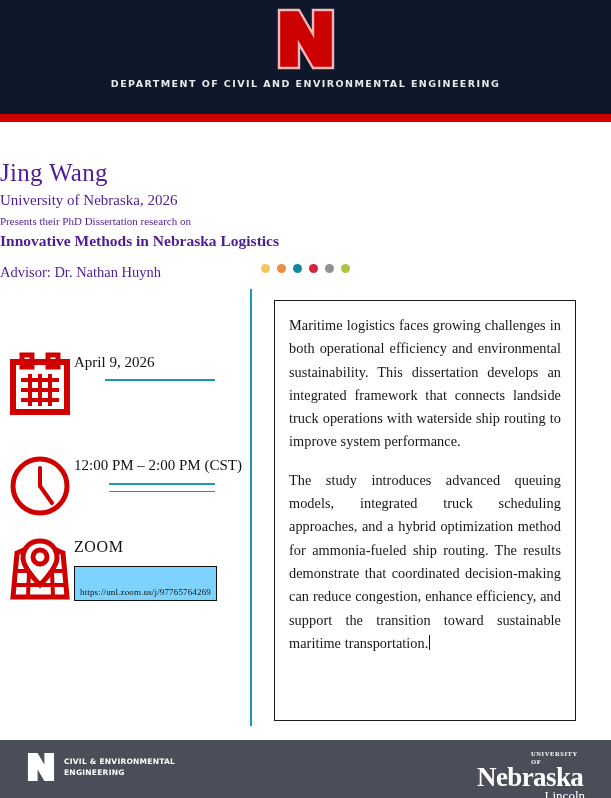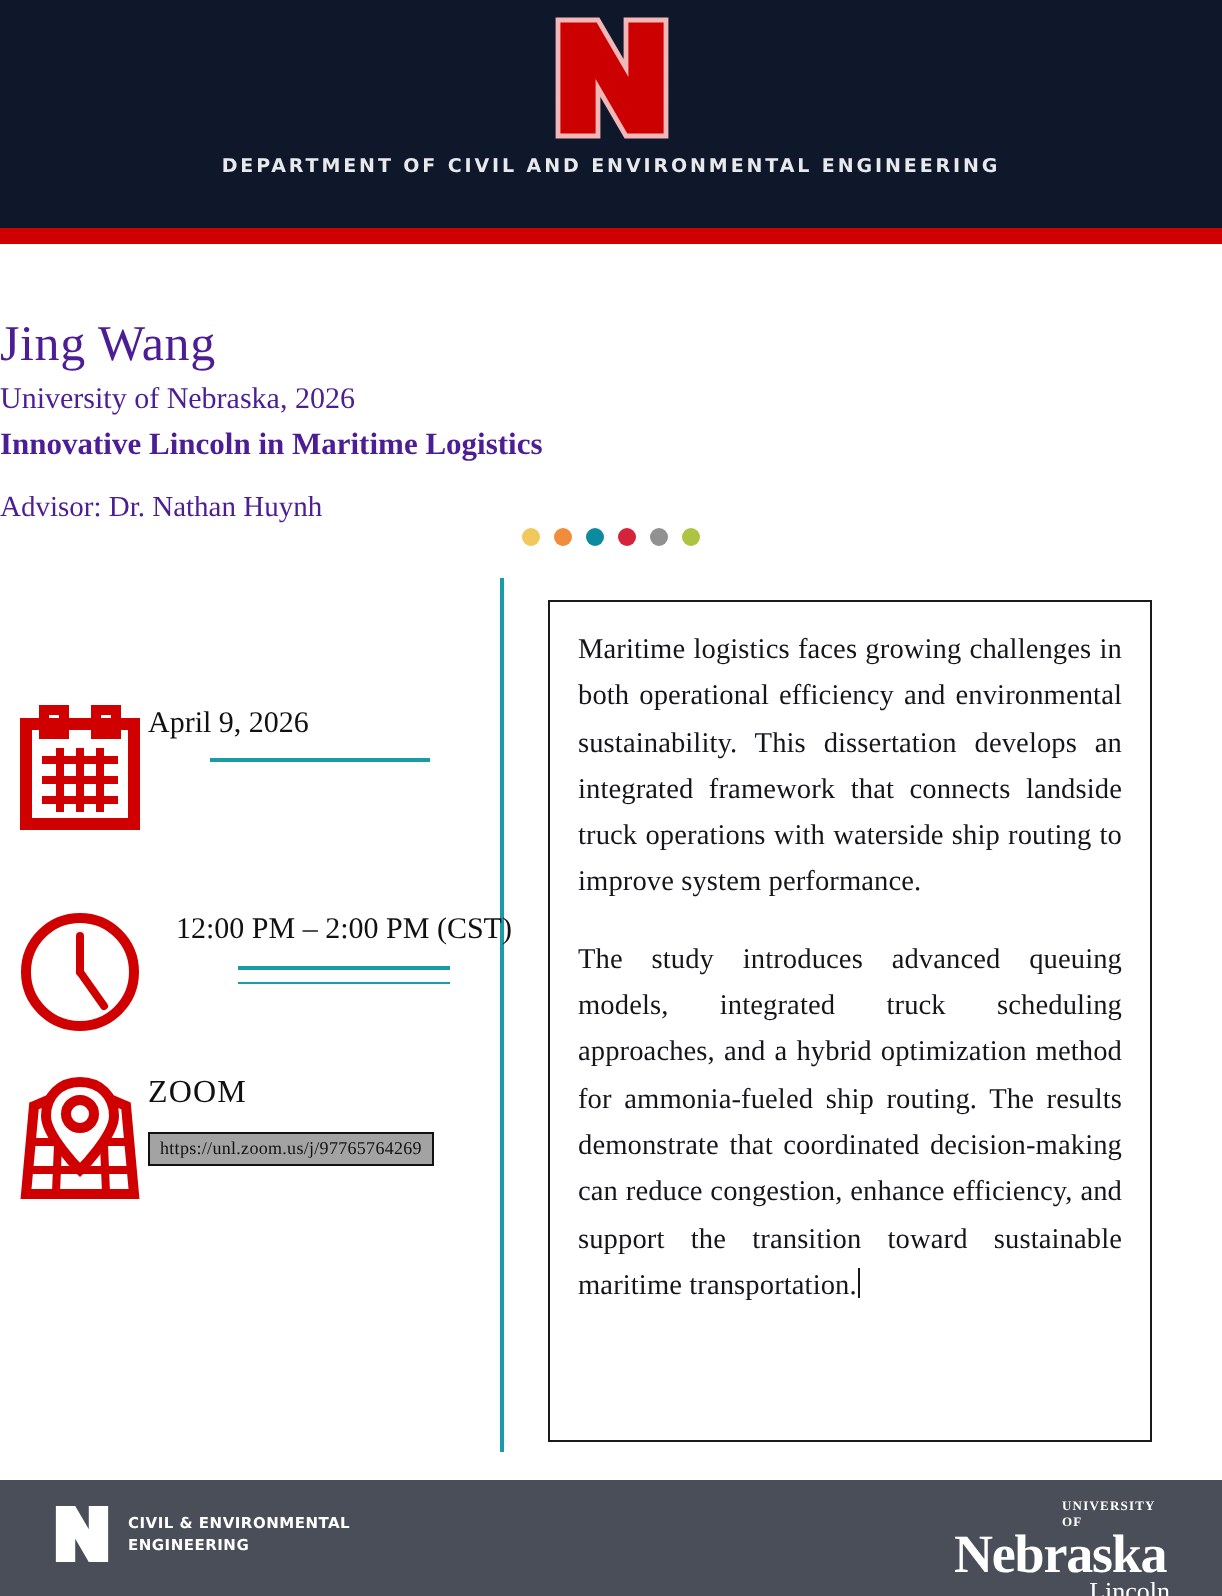--- a/index.html
+++ b/index.html
@@ -135,44 +135,44 @@
     line-height: 20px;
     white-space: nowrap;
   }
   .teal-rule {
     height: 1.5px;
     background: #1a9ba8;
     margin: 5px auto 0 auto;
   }
 
   #row-date  { left: 6px; top: 352px; width: 240px; }
-  #row-time  { left: 6px; top: 455px; width: 244px; gap: 14px; }
+  #row-time  { left: 6px; top: 455px; width: 244px; }
   #row-place { left: 6px; top: 537px; width: 244px; }
 
   #date-rule  { width: 110px; margin-top: 7px; }
   #time-rule1 { width: 106px; margin-top: 8px; }
   #time-rule2 { width: 106px; margin-top: 6px; }
 
   .zoom-label {
     font-size: 16px;
     letter-spacing: 0.6px;
     color: #111;
     line-height: 20px;
   }
   .zoom-link-box {
     margin: 9px auto 0 auto;
     border: 1px solid #111;
-    padding: 2px 5px 3px 5px;
+    padding: 20px 5px 3px 5px;
     display: inline-block;
     font-size: 9px;
     font-family: "Liberation Serif", serif;
     color: #111;
     letter-spacing: 0.15px;
     white-space: nowrap;
-    background: #a3a3a3;
+    background: #7dd3fc;
   }
 
   
   .abstract-box {
     position: absolute;
     left: 274px;
     top: 300px;
     width: 302px;
     height: 421px;
     border: 1.5px solid #1a1a1a;
@@ -264,21 +264,22 @@
       <path d="M4 4 H24 L38 28 V4 H58 V62 H38 L24 38 V62 H4 Z" fill="#cc0000" stroke="#f2b8b8" stroke-width="2.4" stroke-linejoin="miter"></path>
     </svg>
   </div>
   <div class="header-dept">DEPARTMENT OF CIVIL AND ENVIRONMENTAL ENGINEERING</div>
 </div>
 <div class="header-redbar"></div>
 
 <div class="title-block">
   <div class="speaker-name">Jing Wang</div>
   <div class="speaker-affil">University of Nebraska, 2026</div>
-  <div class="dissertation-title">Innovative Lincoln in Maritime Logistics</div>
+  <div class="presents-line">Presents their PhD Dissertation research on</div>
+  <div class="dissertation-title">Innovative Methods in Nebraska Logistics</div>
   <div class="advisor-line">Advisor: Dr. Nathan Huynh</div>
 </div>
 
 <div class="dots-row">
   <span class="dot" style="background: rgb(242, 199, 92);"></span>
   <span class="dot" style="background: rgb(240, 140, 60);"></span>
   <span class="dot" style="background: rgb(14, 138, 158);"></span>
   <span class="dot" style="background: rgb(214, 35, 60);"></span>
   <span class="dot" style="background: rgb(145, 145, 145);"></span>
   <span class="dot" style="background: rgb(173, 196, 66);"></span>

